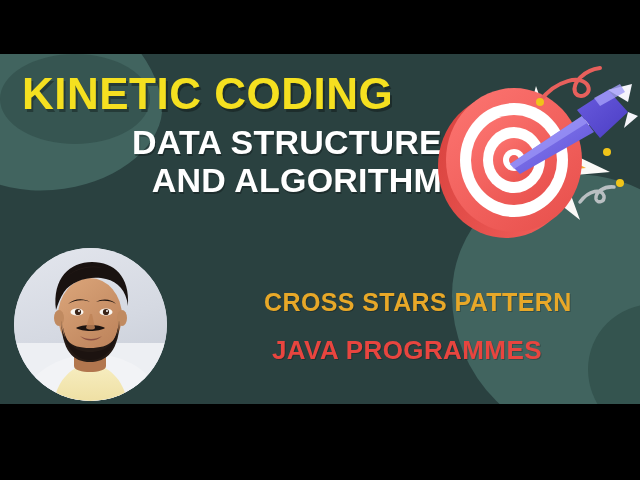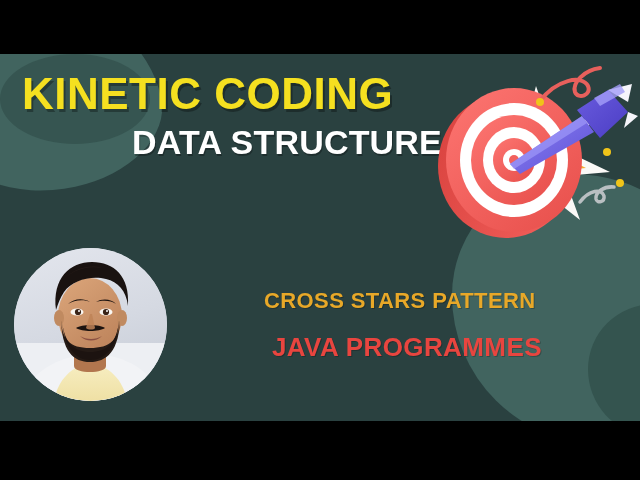--- a/index.html
+++ b/index.html
@@ -3,21 +3,21 @@
 <meta charset="utf-8">
 <style>
   html, body {
     margin: 0;
     padding: 0;
     background: #000;
   }
   #stage {
     position: relative;
     width: 640px;
-    height: 480px;
+    height: 404px;
     overflow: hidden;
     background: #eab308;
     font-family: "Liberation Sans", sans-serif;
   }
   
   .letterbox {
     position: absolute;
     left: 0;
     width: 640px;
     background: #000000;
@@ -106,21 +106,21 @@
   .title-sub .l2 { margin-left: 14px; display: block; }
 
   
   .lower-text {
     position: absolute;
     left: 264px;
     top: 234px;
     width: 330px;
   }
   .topic-line {
-    font-size: 22px;
+    font-size: 25px;
     font-weight: 700;
     letter-spacing: 0.4px;
     color: #E8A828;
     white-space: nowrap;
     text-shadow: 1px 1px 0 rgba(0,0,0,0.22);
     margin: 0;
   }
   .lang-line {
     font-size: 26px;
     font-weight: 700;
@@ -165,20 +165,21 @@
 
     <div class="blob blob-topleft"></div>
     <div class="blob blob-bottomright"></div>
     <div class="blob blob-bottomright2"></div>
     <div class="blob-under-photo"></div>
 
     <div class="headline-wrap">
       <div class="title-main">KINETIC CODING</div>
       <div class="title-sub">
         <span>DATA STRUCTURE</span>
+        <span class="l2">AND ALGORITHM</span>
       </div>
     </div>
 
     <div class="lower-text">
       <div class="topic-line">CROSS STARS PATTERN</div>
       <div class="lang-line">JAVA PROGRAMMES</div>
     </div>
 
     <div class="avatar">
       <svg width="153" height="153" viewBox="0 0 153 153">

